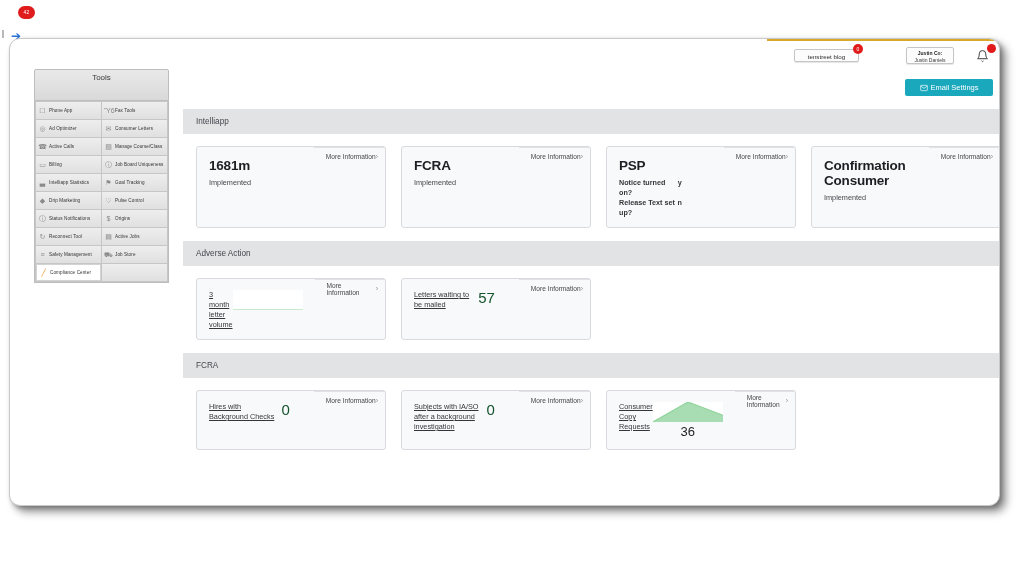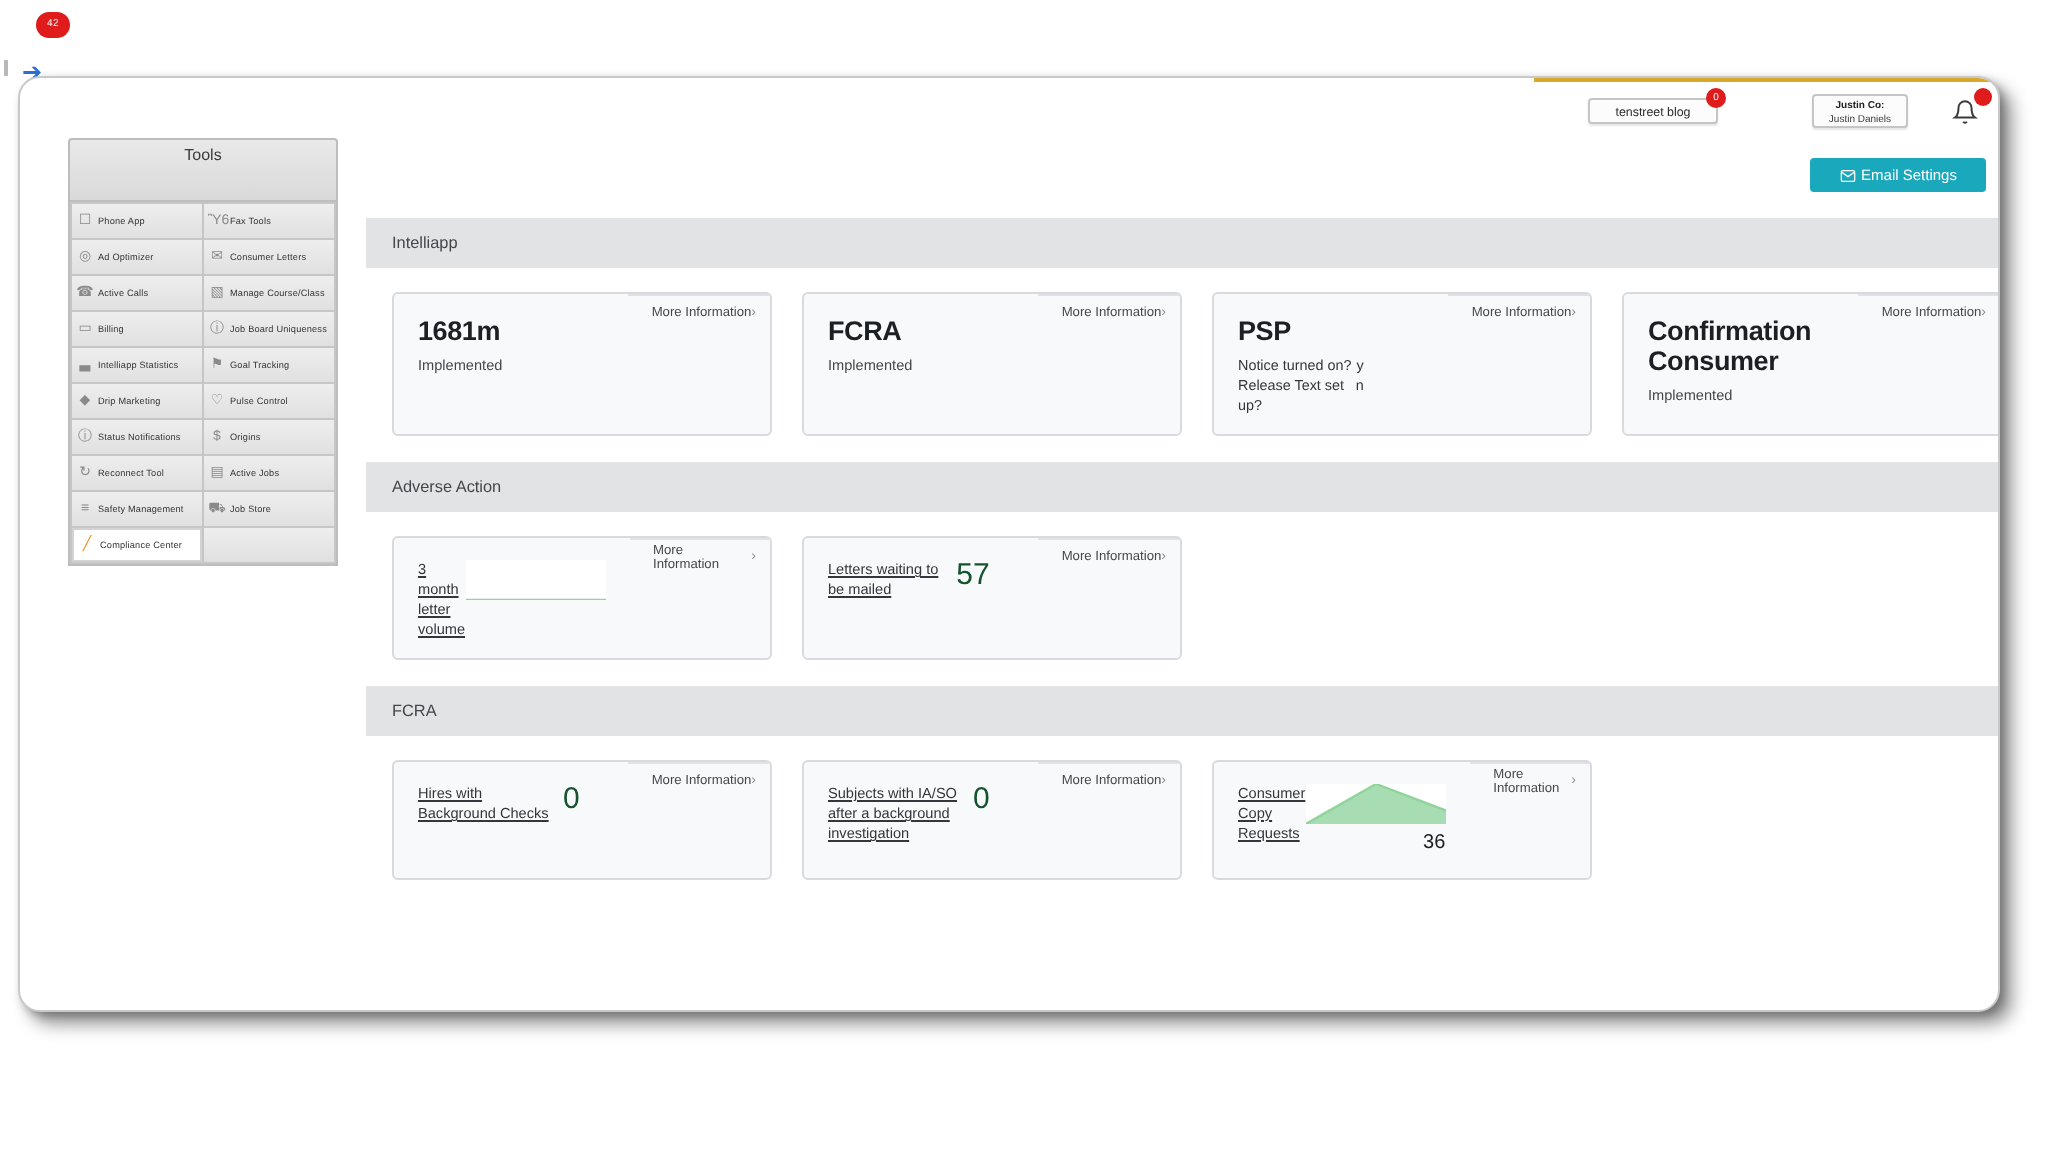--- a/index.html
+++ b/index.html
@@ -248,21 +248,21 @@
     line-height: 10px;
     max-width: 108px;
     text-decoration: underline;
   }
   .card-value {
     font-size: 15px;
     color: #14532d;
     line-height: 16px;
     padding-right: 12px;
   }
-  .kv-rows { width: 100%; margin-top: 5px; }
+  .kv-rows { width: 100%; margin-top: 5px; font-weight: bold; }
   .kv-row {
     display: flex;
     justify-content: space-between;
     font-size: 7.2px;
     color: #33373c;
     line-height: 10px;
     padding-right: 30px;
   }
   .kv-val { color: #33373c; }
   .card-footer {
@@ -274,23 +274,23 @@
     padding: 0 7px 0 12px;
     font-size: 6.6px;
     color: #44484d;
     cursor: pointer;
   }
   .chev { font-size: 7px; color: #8e9296; }
 
   .spark-wrap { width: 70px; }
   .spark-box { background: #ffffff; width: 70px; height: 20px; }
   .spark-num {
-    font-size: 10px;
+    font-size: 13px;
     color: #1c1f23;
-    text-align: right;
+    text-align: center;
     line-height: 17px;
     margin-top: 1px;
   }
 </style>
 </head>
 <body>
 
 <div id="corner-badge">42</div>
 <div id="edge-tick"></div>
 <div id="collapse-arrow">➔</div>

